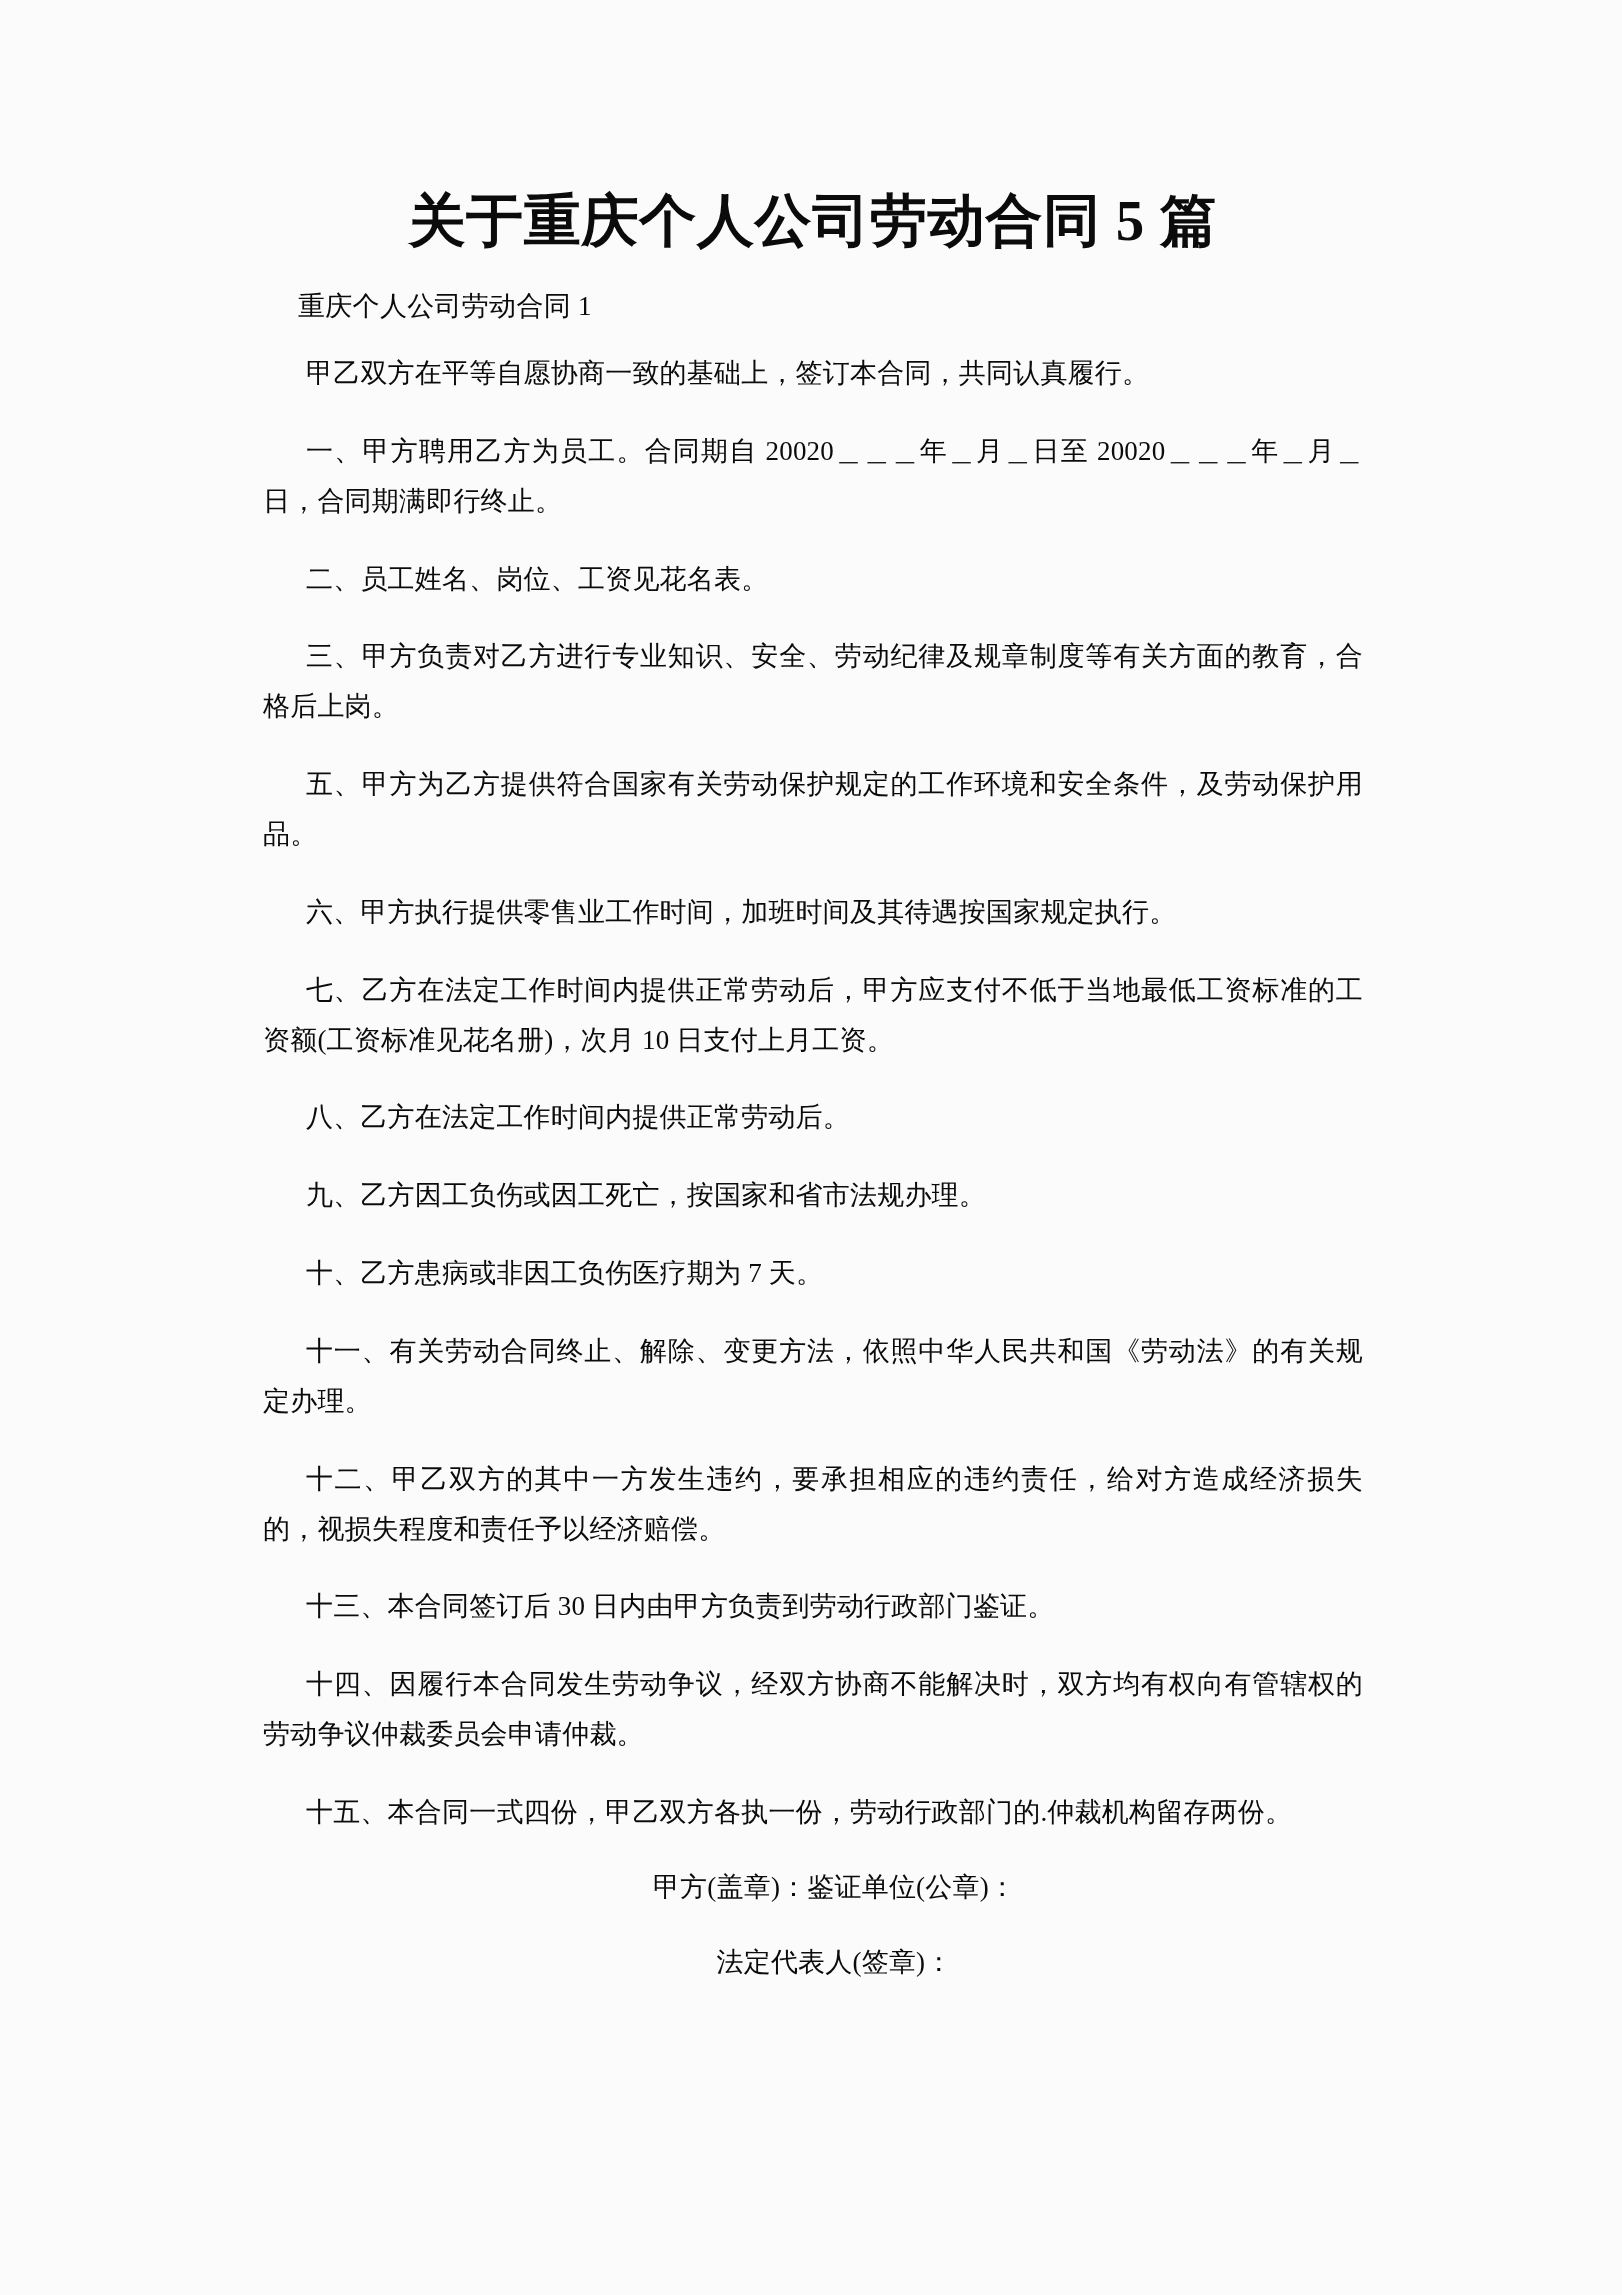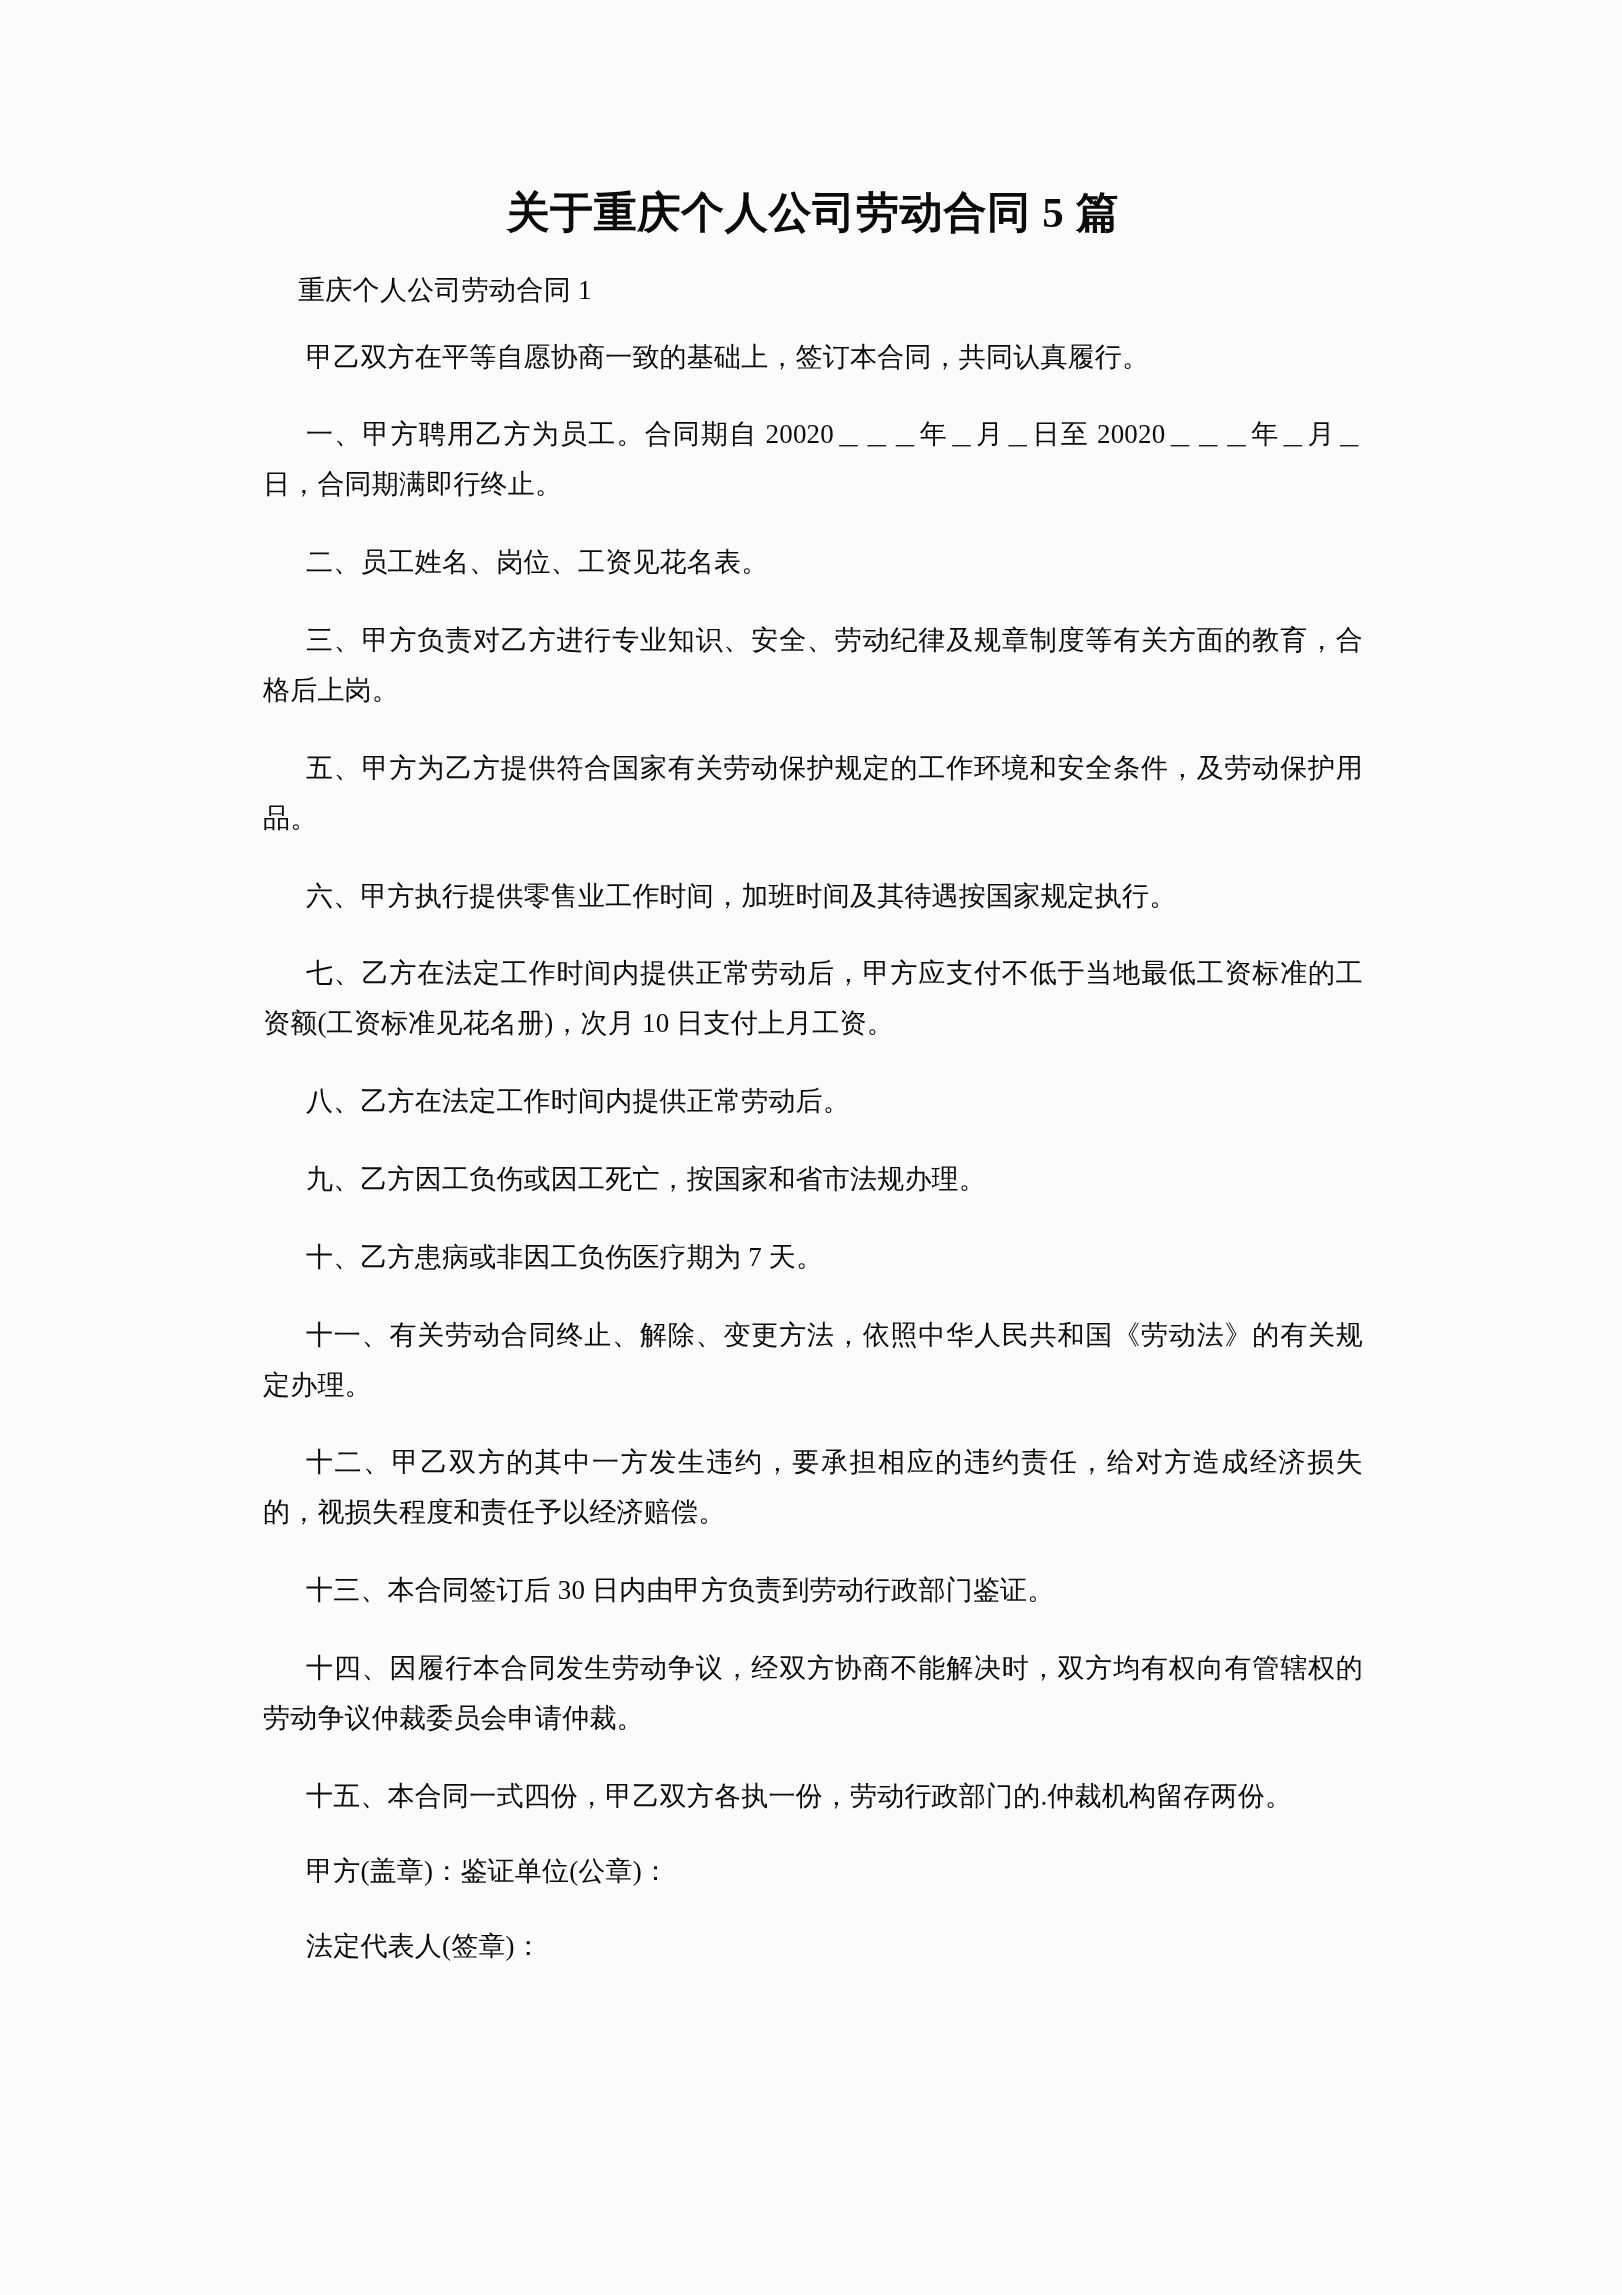--- a/index.html
+++ b/index.html
@@ -17,21 +17,21 @@
     color: #0b0b0b;
     overflow: hidden;
   }
   .content {
     position: absolute;
     left: 247px;
     top: 0;
     width: 1132px;
   }
   .doc-title {
-    font-size: 43px;
+    font-size: 57px;
     font-weight: bold;
     text-align: center;
     letter-spacing: 0.7px;
     margin: 0;
     padding-top: 188px;
     line-height: 1.16;
     white-space: pre;
   }
   .subtitle {
     font-size: 27px;
@@ -46,21 +46,21 @@
     line-height: 50px;
     margin: 16px;
     padding-top: 11.8px;
     text-indent: 43px;
     text-align: justify;
     text-justify: inter-character;
     letter-spacing: 0.2px;
     word-break: break-all;
   }
   .para.sig {
-    text-align: left;
+    text-align: center;
     padding-top: 9.2px;
   }
 </style>
 </head>
 <body>
 
 <div class="page">
   <div class="content">
 
     <h1 class="doc-title">关于重庆个人公司劳动合同 5 篇</h1>

